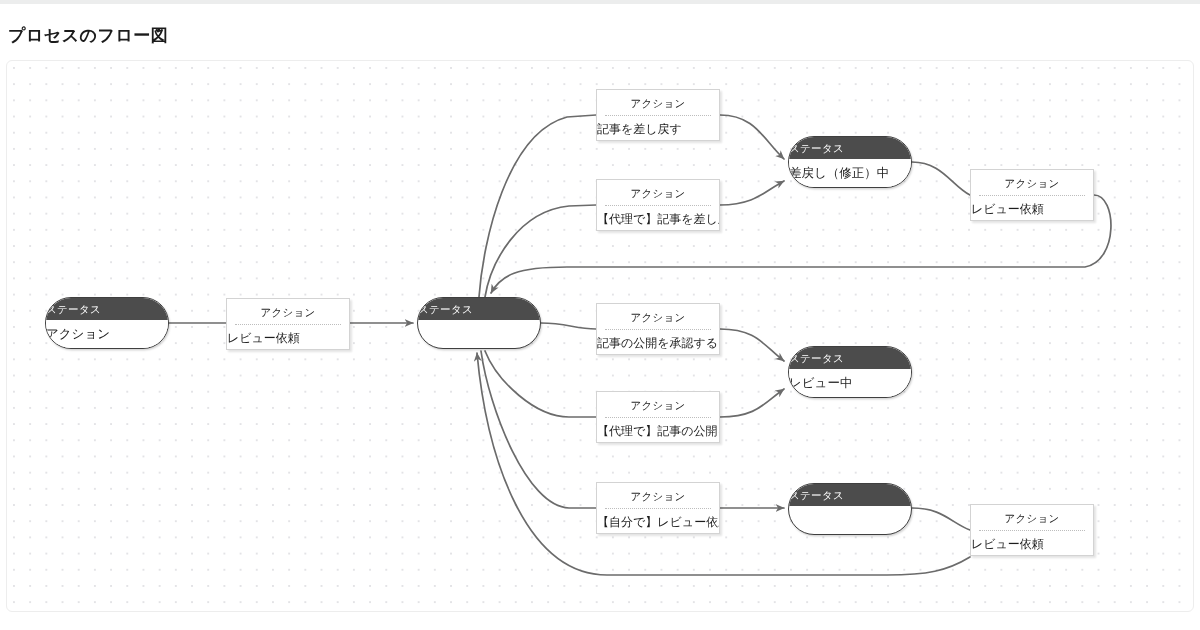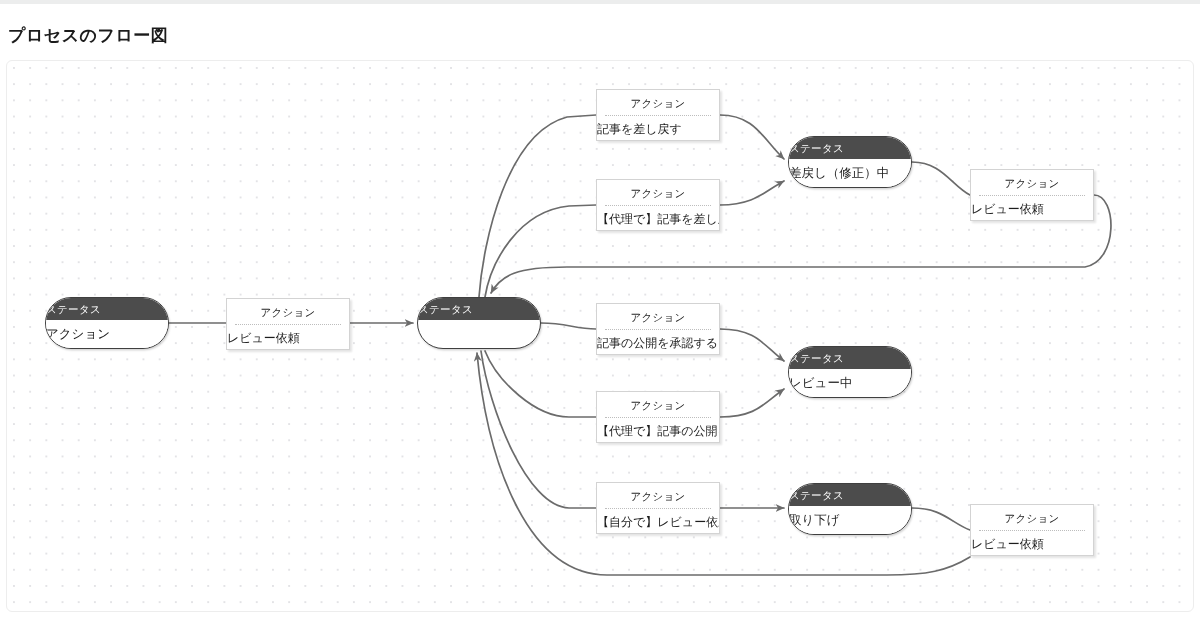--- a/index.html
+++ b/index.html
@@ -227,21 +227,20 @@
     </div>
 
     <div class="node action" style="left:589px; top:421px; width:124px; height:52px;">
       <div class="hdr">アクション</div>
       <div class="sep"></div>
       <div class="body">【自分で】レビュー依頼…</div>
     </div>
 
     <div class="node status" style="left:781px; top:422px; width:124px; height:52px;">
       <div class="hdr">ステータス</div>
-      <div class="body">取り下げ</div>
     </div>
 
     <div class="node action" style="left:963px; top:443px; width:124px; height:52px;">
       <div class="hdr">アクション</div>
       <div class="sep"></div>
       <div class="body">レビュー依頼</div>
     </div>
 
   </div>
 </div>

